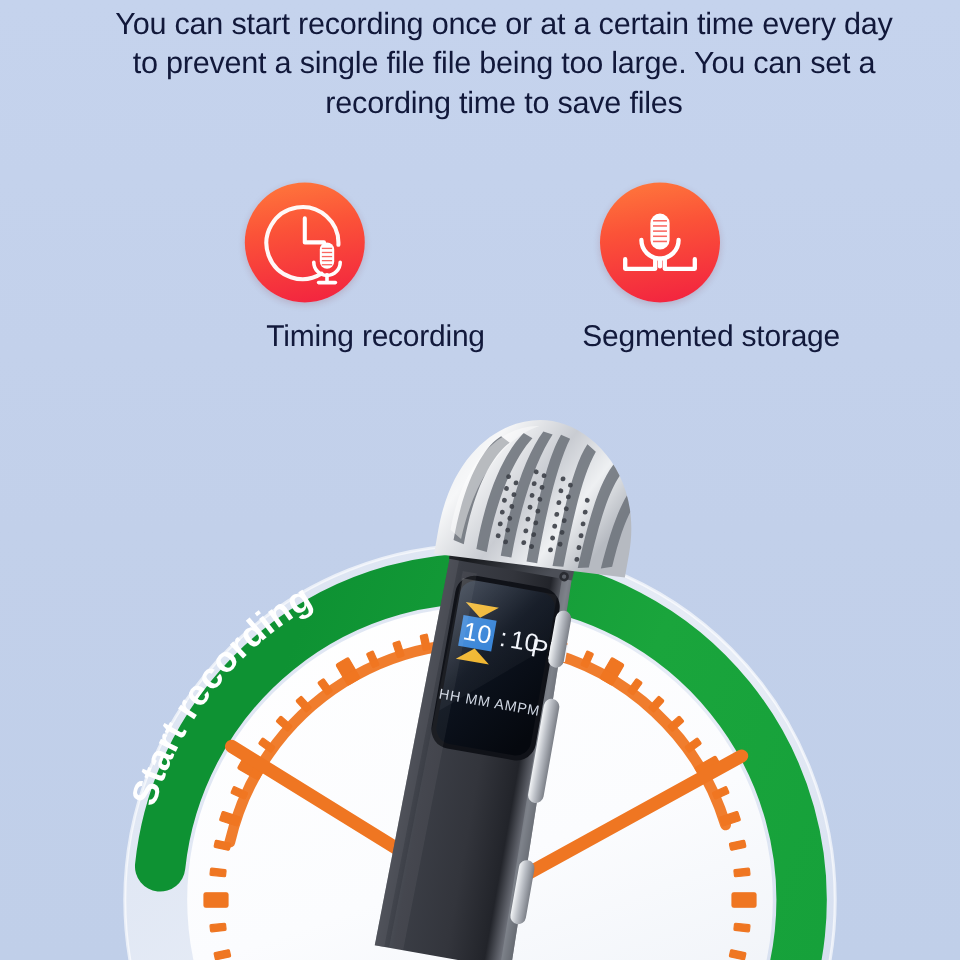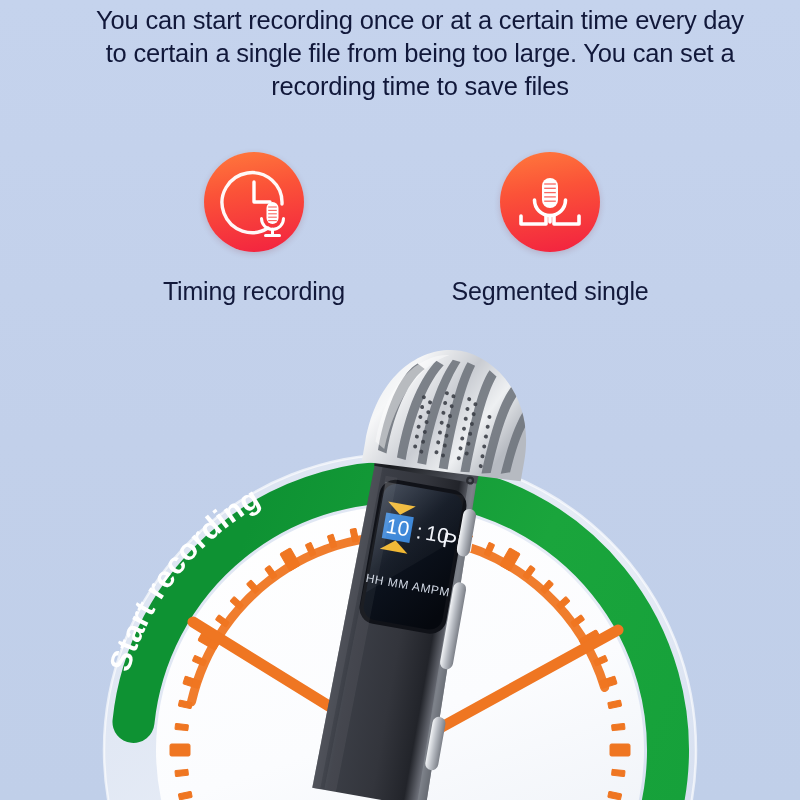--- a/index.html
+++ b/index.html
@@ -68,25 +68,26 @@
     box-shadow: 0 2px 6px rgba(120, 30, 40, 0.18);
   }
   .fcircle svg {
     position: absolute;
     left: 0;
     top: 0;
     width: 100px;
     height: 100px;
   }
   .flabel {
-    margin-top: 25px;
+    margin-top: 14px;
     color: #12193b;
     font-size: 25px;
     letter-spacing: -0.2px;
     white-space: nowrap;
+    text-align: right;
   }
 
   
   #scene {
     position: absolute;
     left: 0;
     top: 330px;
     width: 800px;
     height: 470px;
   }
@@ -145,21 +146,21 @@
     letter-spacing: 0.6px;
   }
 </style>
 </head>
 <body>
 
 <div id="stage">
 
   <div id="headline">
     <span class="hl">You can start recording once or at a certain time every day</span>
-    <span class="hl">to certain a single file from being too large. You can set a</span>
+    <span class="hl">to prevent a single file file being too large. You can set a</span>
     <span class="hl">recording time to save files</span>
   </div>
 
   <div id="features">
 
     <div class="feature f0">
       <div class="fcircle">
         <svg viewBox="0 0 100 100">
 
           <path d="M 64 76 A 30 30 0 1 1 78 52" fill="none" stroke="#ffffff" stroke-width="3.4" stroke-linecap="round" opacity="0.96"></path>
@@ -197,21 +198,21 @@
             <line x1="44.2" y1="49.2" x2="55.8" y2="49.2"></line>
           </g>
 
           <path d="M 34.5 48 A 15.5 15.5 0 0 0 65.5 48" fill="none" stroke="#ffffff" stroke-width="3.6" stroke-linecap="round"></path>
           <line x1="50" y1="63.5" x2="50" y2="70" stroke="#ffffff" stroke-width="3.6" stroke-linecap="round"></line>
 
           <path d="M 21 64 L 21 72 L 46 72 L 46 64" fill="none" stroke="#ffffff" stroke-width="3.6" stroke-linecap="round" stroke-linejoin="round"></path>
           <path d="M 54 64 L 54 72 L 79 72 L 79 64" fill="none" stroke="#ffffff" stroke-width="3.6" stroke-linecap="round" stroke-linejoin="round"></path>
         </svg>
       </div>
-      <div class="flabel">Segmented single</div>
+      <div class="flabel">Segmented storage</div>
     </div>
 
   </div>
 
   <div id="scene">
 
     <svg id="clock-svg" viewBox="0 0 800 480">
       <defs>
         <linearGradient id="dialGrad" x1="0" y1="0" x2="0.35" y2="1">
           <stop offset="0%" stop-color="#ffffff"></stop>

